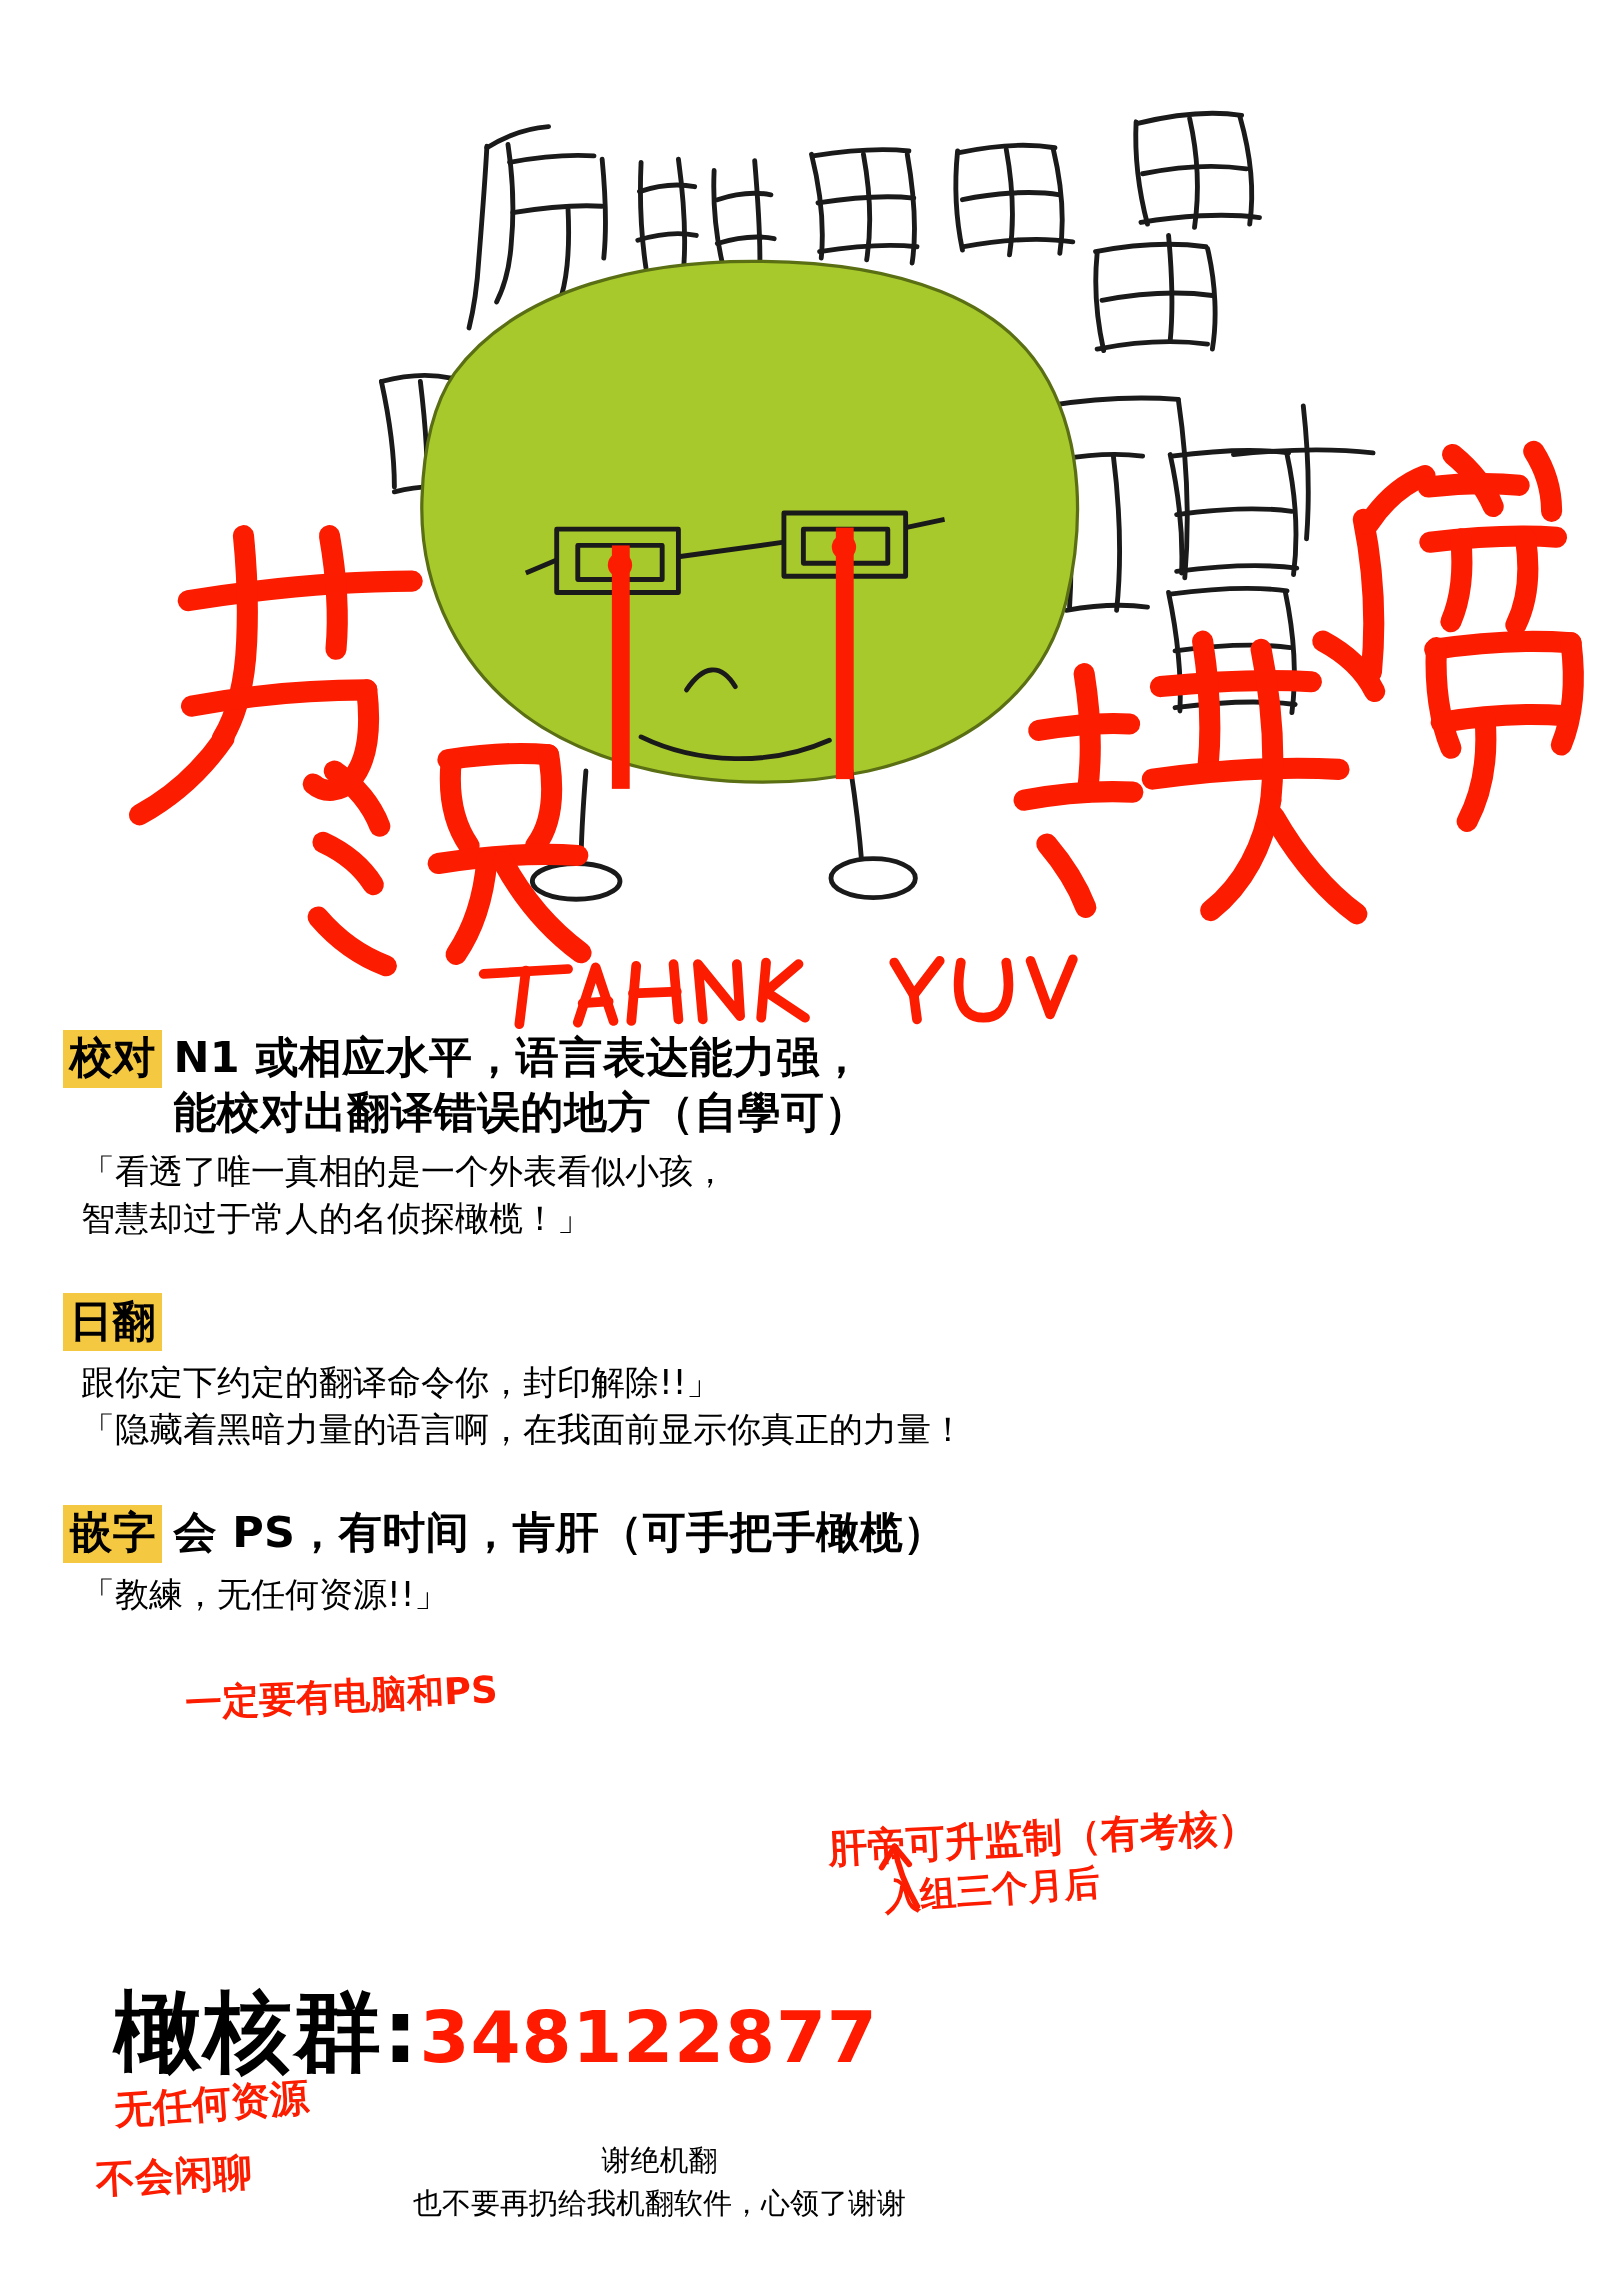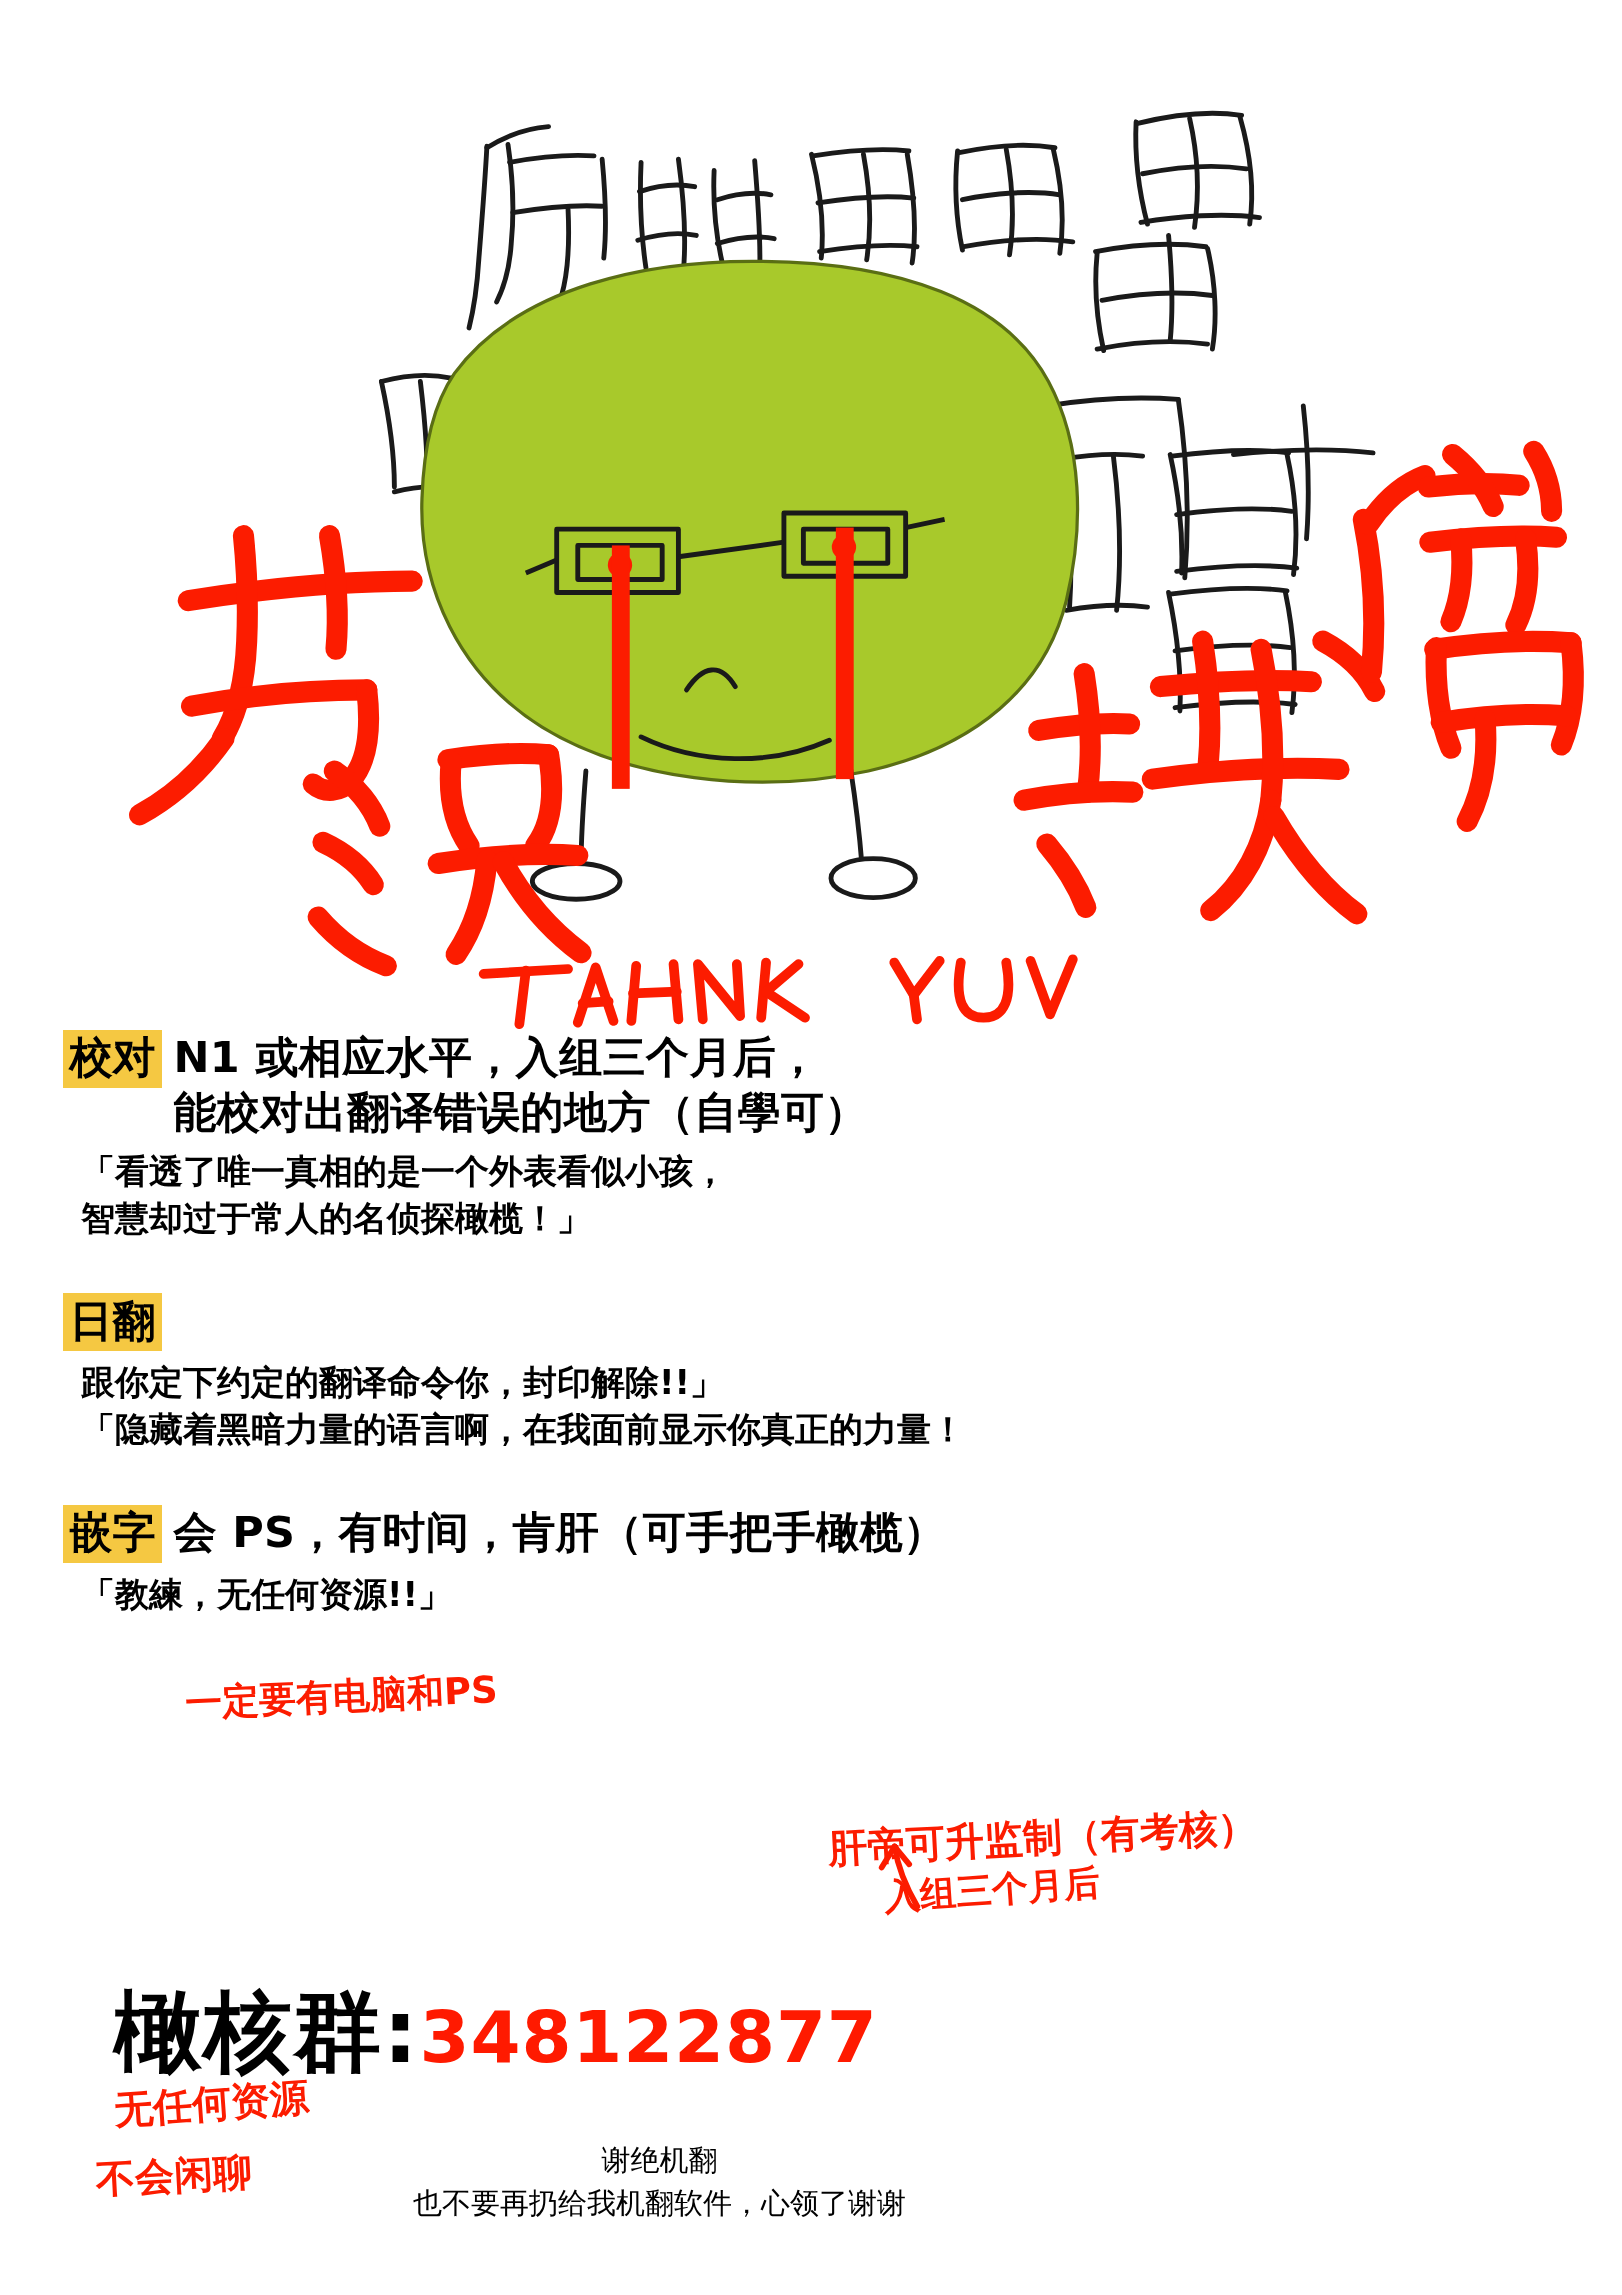--- a/index.html
+++ b/index.html
@@ -73,21 +73,21 @@
     font-family: "DejaVu Sans", sans-serif;
     letter-spacing: 0.4px;
   }
 
   .quote {
     margin-top: 8px;
     margin-left: 18px;
     font-size: 34px;
     color: #000000;
     line-height: 1.38;
-    font-weight: bold;
+    font-weight: normal;
     font-family: "DejaVu Sans", sans-serif;
   }
   .quote div { white-space: nowrap; }
 
   .row-spacer { height: 37px; }
 
   
   .group-line {
     position: absolute;
     left: 114px;
@@ -331,21 +331,21 @@
       </g>
     </svg>
   </div>
 
   <div class="content">
 
     <div class="row">
       <div class="headline">
         <span class="tag">校对</span>
         <span class="head-text">
-          <div>N1 或相应水平，入组三个月后，</div>
+          <div>N1 或相应水平，语言表达能力强，</div>
           <div>能校对出翻译错误的地方（自學可）</div>
         </span>
       </div>
       <div class="quote">
         <div>「看透了唯一真相的是一个外表看似小孩，</div>
         <div>智慧却过于常人的名侦探橄榄！」</div>
       </div>
     </div>
 
     <div class="row-spacer"></div>

